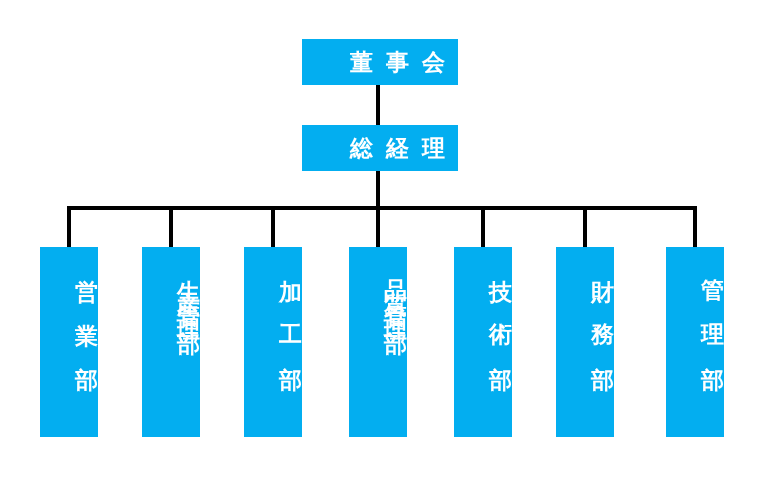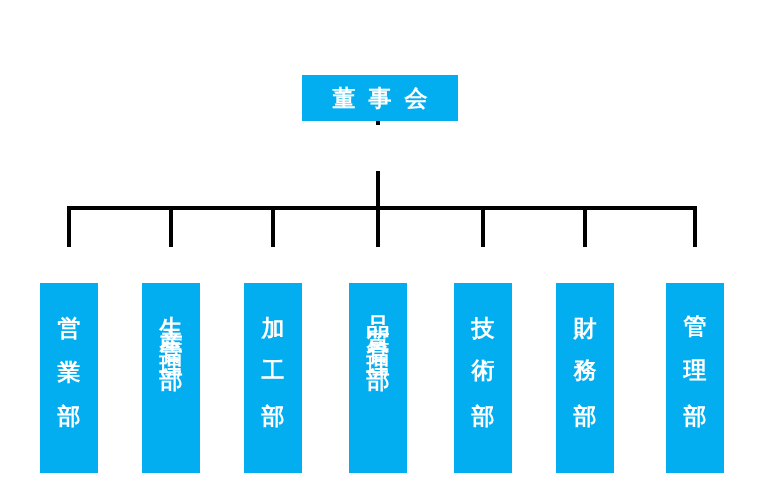--- a/index.html
+++ b/index.html
@@ -18,23 +18,22 @@
     overflow: hidden;
   }
   
   .node {
     position: absolute;
     background: #03aef0;
     color: #ffffff;
     box-sizing: border-box;
     display: flex;
     align-items: center;
-    justify-content: center;
+    justify-content: flex-end;
     z-index: 3;
-    margin-top: 36px;
   }
   .node-top {
     left: 302px;
     width: 156px;
     height: 46px;
   }
   .node-top .node-label {
     font-size: 23px;
     font-weight: 700;
     letter-spacing: 13px;
@@ -92,20 +91,23 @@
   <div class="conn conn-v" style="left:271px; top:206px; height:41px;"></div>
   <div class="conn conn-v" style="left:376px; top:206px; height:41px;"></div>
   <div class="conn conn-v" style="left:481px; top:206px; height:41px;"></div>
   <div class="conn conn-v" style="left:583px; top:206px; height:41px;"></div>
   <div class="conn conn-v" style="left:693px; top:206px; height:41px;"></div>
 
   <div class="node node-top" id="node-board">
     <span class="node-label">董事会</span>
   </div>
 
+  <div class="node node-top" id="node-gm">
+    <span class="node-label">総経理</span>
+  </div>
 
   <div class="node node-dept len3" style="left:40px;">
     <span class="node-label">営業部</span>
   </div>
 
   <div class="node node-dept len5" style="left:142px;">
     <span class="node-label">生産管理部</span>
   </div>
 
   <div class="node node-dept len3" style="left:244px;">

